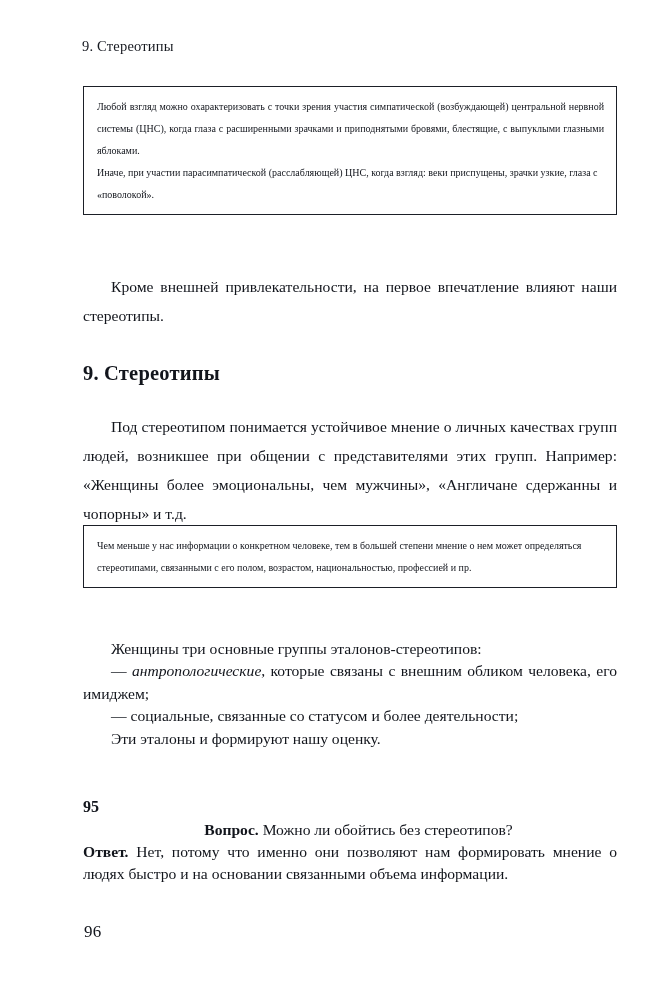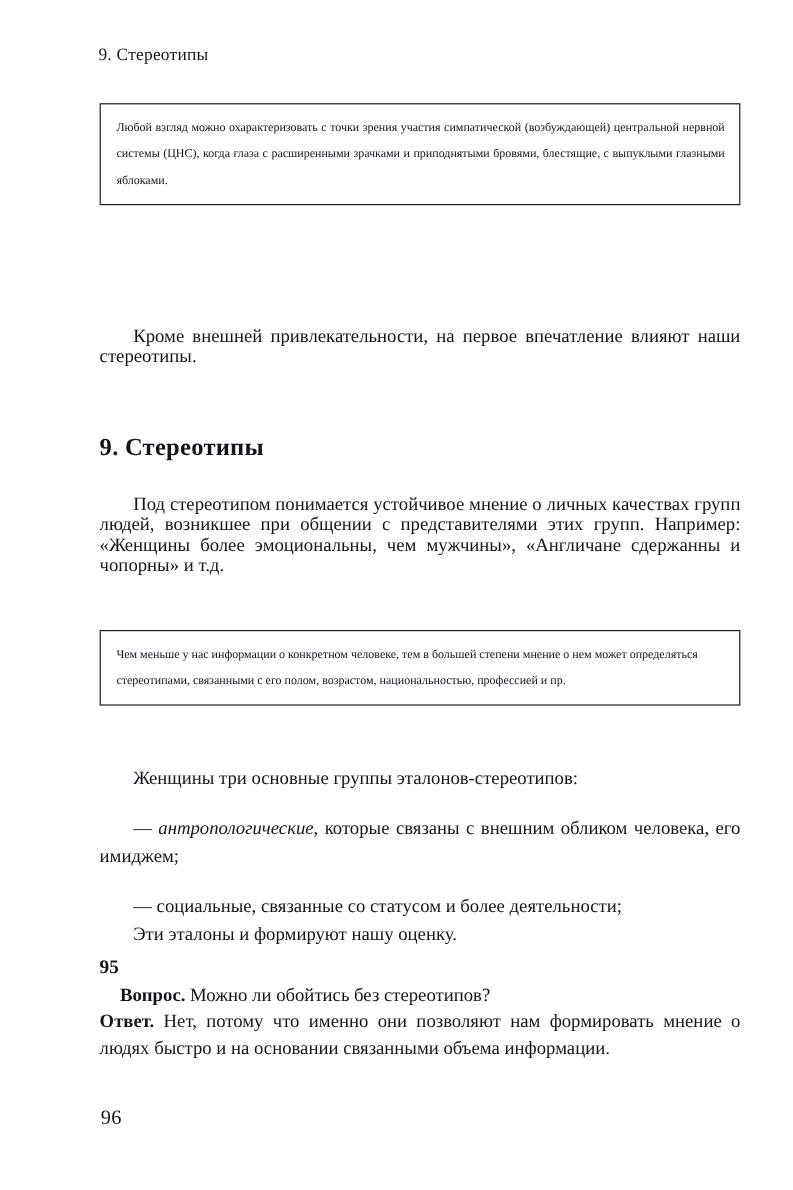--- a/index.html
+++ b/index.html
@@ -52,21 +52,21 @@
 
   #callout-one { top: 86px; }
   #callout-two { top: 525px; }
 
   .para {
     position: absolute;
     left: 71px;
     width: 534px;
     margin: 0;
     font-size: 15.6px;
-    line-height: 17px;
+    line-height: 29px;
     text-align: justify;
     text-indent: 28px;
   }
 
   #para-after-box { top: 272px; }
 
   .section-heading {
     position: absolute;
     left: 71px;
     top: 362px;
@@ -83,21 +83,21 @@
     width: 534px;
     top: 638px;
   }
   .list-block p {
     margin: 0;
     font-size: 15.6px;
     line-height: 22.4px;
     text-align: justify;
   }
   .list-block p.lead { text-indent: 28px; }
-  .list-block p.item { text-indent: 28px; margin-top: 20px; }
+  .list-block p.item { text-indent: 28px; }
   .list-block p.last { text-indent: 28px; text-align: left; }
   .list-block p.flushleft { text-align: left; }
   em { font-style: italic; }
 
   .qa-block {
     position: absolute;
     left: 71px;
     width: 534px;
     top: 796px;
   }
@@ -106,40 +106,41 @@
     font-size: 16px;
     font-weight: bold;
     line-height: 22.5px;
   }
   .qa-block p.qa {
     margin: 0;
     font-size: 15.6px;
     line-height: 22.4px;
     text-align: justify;
   }
-  .qa-block p.qa.flushleft { text-align: left; margin-left: 17px; }
+  .qa-block p.qa.flushleft { text-align: center; margin-left: 17px; }
   .qa-label { font-weight: bold; }
 
   .folio {
     position: absolute;
     left: 72px;
     top: 922px;
     font-size: 17px;
     letter-spacing: 0.3px;
   }
 </style>
 </head>
 <body>
 
 <div class="page">
 
   <div class="running-head">9. Стереотипы</div>
 
   <div class="callout" id="callout-one">
     <p>Любой взгляд можно охарактеризовать с точки зрения участия симпатической (возбуждающей) центральной нервной системы (ЦНС), когда глаза с расширенными зрачками и приподнятыми бровями, блестящие, с выпуклыми глазными яблоками.</p>
+    <p class="noj">Иначе, при участии парасимпатической (расслабляющей) ЦНС, когда взгляд: веки приспущены, зрачки узкие, глаза с «поволокой».</p>
   </div>
 
   <p class="para" id="para-after-box">Кроме внешней привлекательности, на первое впечатление влияют наши стереотипы.</p>
 
   <div class="section-heading">9. Стереотипы</div>
 
   <p class="para" id="para-stereotype">Под стереотипом понимается устойчивое мнение о личных качествах групп людей, возникшее при общении с представителями этих групп. Например: «Женщины более эмоциональны, чем мужчины», «Англичане сдержанны и чопорны» и т.д.</p>
 
   <div class="callout" id="callout-two">
     <p class="noj">Чем меньше у нас информации о конкретном человеке, тем в большей степени мнение о нем может определяться стереотипами, связанными с его полом, возрастом, национальностью, профессией и пр.</p>

